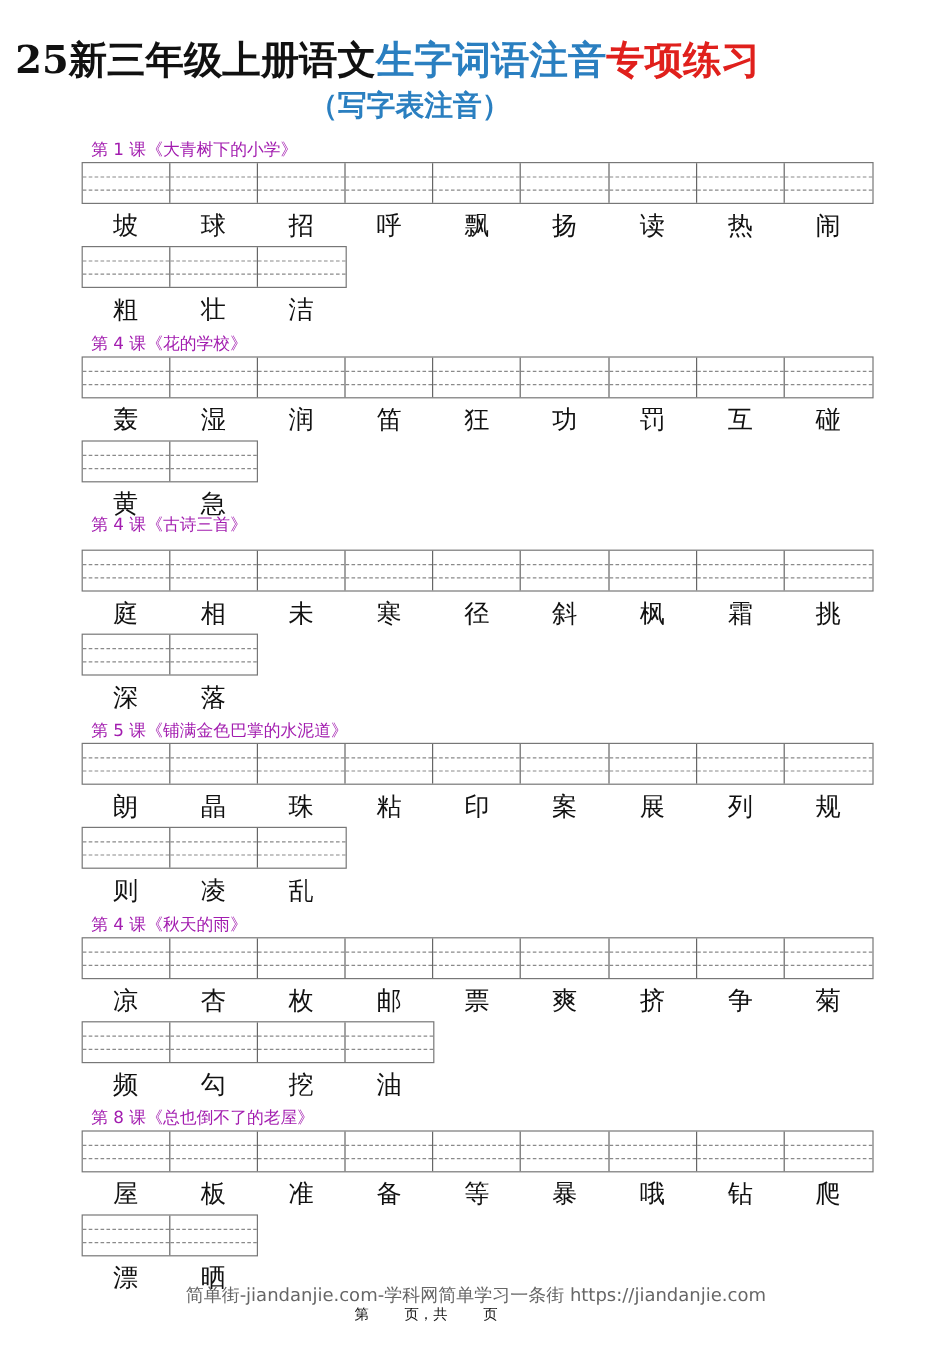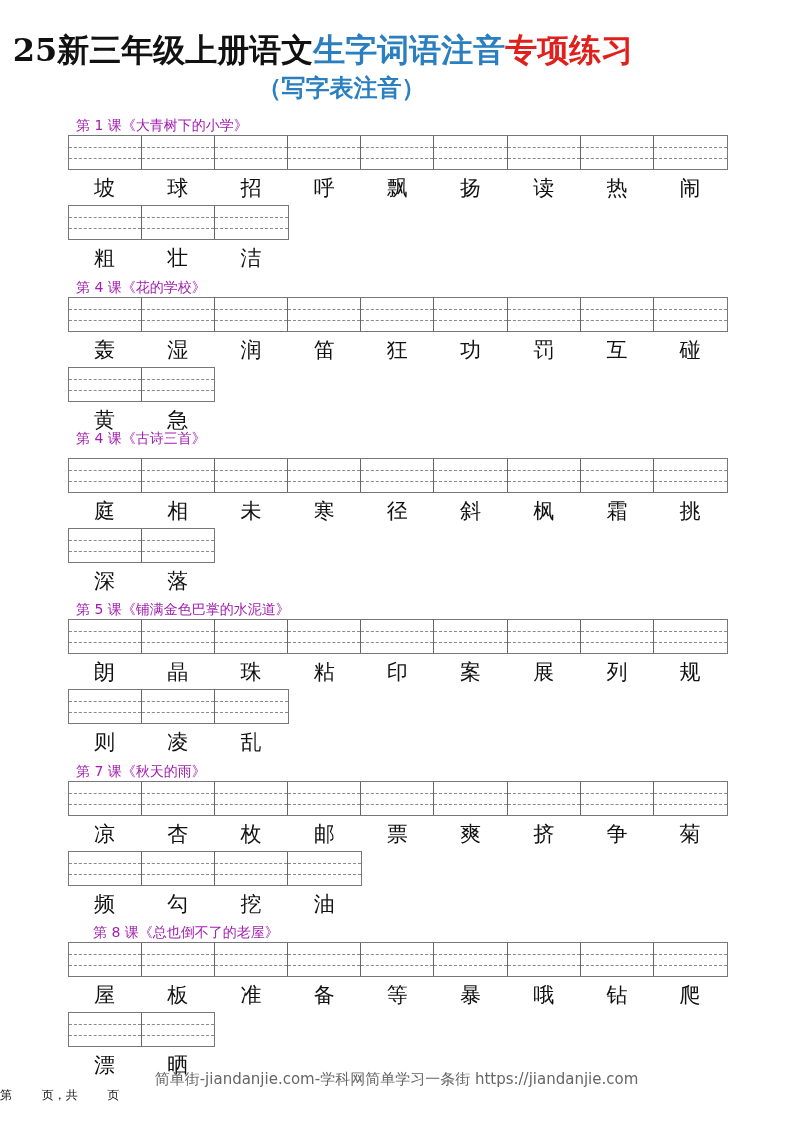--- a/index.html
+++ b/index.html
@@ -20,21 +20,21 @@
   .cell:last-child { border-right: none; }
   .cell::before, .cell::after { content: ""; position: absolute; left: 0; right: 0;
           border-top: 1px dashed #8a8a8a; }
   .cell::before { top: 11px; }
   .cell::after { top: 22px; }
   .chars { position: absolute; left: 68px; display: flex; }
   .ch { width: 73.2px; text-align: center; font-size: 21px; line-height: 28px; color: #111;
         font-family: "DejaVu Serif", "Liberation Serif", serif; }
   .watermark { position: absolute; top: 1070px; left: 0; width: 793px; text-align: center;
                font-family: "DejaVu Sans", "Liberation Sans", sans-serif; font-size: 15px; color: #666; }
-  .pager { position: absolute; top: 1087px; left: 0; width: 710px; 
+  .pager { position: absolute; top: 1087px; left: 0; width: 710px; text-align: center;
            font-family: "DejaVu Sans", "Liberation Sans", sans-serif; font-size: 12px; color: #111; }
   .pager span { display: inline-block; }
 </style>
 </head>
 <body>
 
 <div class="title">
   <span class="t-black">25新三年级上册语文</span><span class="t-blue">生字词语注音</span><span class="t-red">专项练习</span>
 </div>
 <div class="subtitle">（写字表注音）</div>
@@ -161,21 +161,21 @@
     <div class="grid" style="top: 689px; width: 220.6px;">
       <div class="cell"></div>
       <div class="cell"></div>
       <div class="cell"></div>
     </div>
     <div class="chars" style="top: 728px;">
       <div class="ch">则</div>
       <div class="ch">凌</div>
       <div class="ch">乱</div>
     </div>
-    <div class="lesson" style="top: 762px;">第 7 课《秋天的雨》</div>
+    <div class="lesson" style="top: 762px;">第 4 课《秋天的雨》</div>
     <div class="grid" style="top: 781px; width: 659.8px;">
       <div class="cell"></div>
       <div class="cell"></div>
       <div class="cell"></div>
       <div class="cell"></div>
       <div class="cell"></div>
       <div class="cell"></div>
       <div class="cell"></div>
       <div class="cell"></div>
       <div class="cell"></div>
@@ -196,21 +196,21 @@
       <div class="cell"></div>
       <div class="cell"></div>
       <div class="cell"></div>
     </div>
     <div class="chars" style="top: 890px;">
       <div class="ch">频</div>
       <div class="ch">勾</div>
       <div class="ch">挖</div>
       <div class="ch">油</div>
     </div>
-    <div class="lesson" style="top: 923px; margin-left: 17px;">第 8 课《总也倒不了的老屋》</div>
+    <div class="lesson" style="top: 923px;">第 8 课《总也倒不了的老屋》</div>
     <div class="grid" style="top: 942px; width: 659.8px;">
       <div class="cell"></div>
       <div class="cell"></div>
       <div class="cell"></div>
       <div class="cell"></div>
       <div class="cell"></div>
       <div class="cell"></div>
       <div class="cell"></div>
       <div class="cell"></div>
       <div class="cell"></div>

